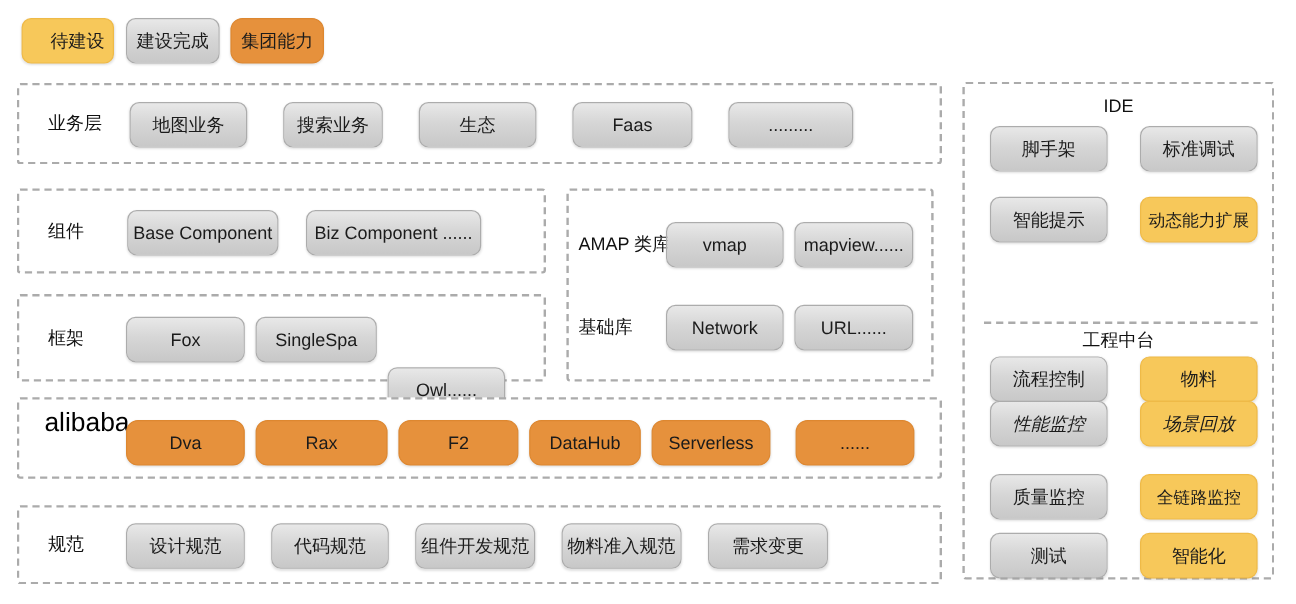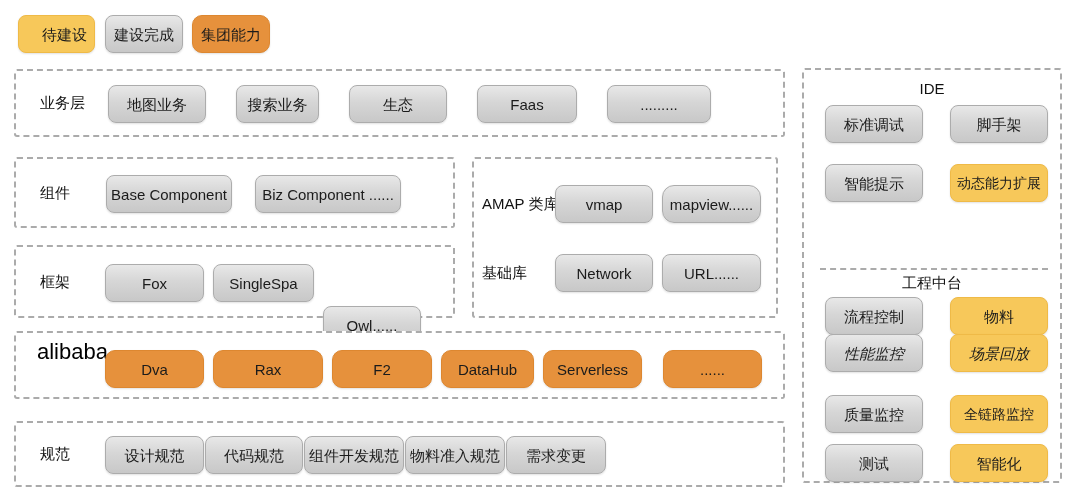--- a/index.html
+++ b/index.html
@@ -73,21 +73,21 @@
       <div class="btn gray" style="width:101px;">SingleSpa</div>
       <div class="btn gray" style="width:98px;margin-top:42px;">Owl......</div>
     </div>
   </div>
 
   <div class="box" style="left:472px;top:157px;width:306px;height:161px;">
     <div class="amap-row" style="top:25px;">
       <div class="row-label">AMAP 类库</div>
       <div class="row">
         <div class="btn gray" style="width:98px;">vmap</div>
-        <div class="btn gray" style="width:99px;border-radius:12px;">mapview......</div>
+        <div class="btn gray" style="width:99px;">mapview......</div>
       </div>
     </div>
     <div class="amap-row" style="top:94px;">
       <div class="row-label">基础库</div>
       <div class="row">
         <div class="btn gray" style="width:98px;">Network</div>
         <div class="btn gray" style="width:99px;">URL......</div>
       </div>
     </div>
   </div>
@@ -99,36 +99,36 @@
       <div class="btn orange" style="width:110px;">Rax</div>
       <div class="btn orange" style="width:100px;">F2</div>
       <div class="btn orange" style="width:93px;">DataHub</div>
       <div class="btn orange" style="width:99px;">Serverless</div>
       <div class="btn orange" style="width:99px;margin-left:12px;">......</div>
     </div>
   </div>
 
   <div class="box" style="left:14px;top:421px;width:771px;height:66px;">
     <div class="row-label" style="left:24px;">规范</div>
-    <div class="row" style="left:89px;top:13px;gap:1px;">
+    <div class="row" style="left:89px;top:13px;gap:22px;">
       <div class="btn gray" style="width:99px;">设计规范</div>
       <div class="btn gray" style="width:98px;">代码规范</div>
       <div class="btn gray" style="width:100px;">组件开发规范</div>
       <div class="btn gray" style="width:100px;">物料准入规范</div>
       <div class="btn gray" style="width:100px;">需求变更</div>
     </div>
   </div>
 
   <div class="box" style="left:802px;top:68px;width:260px;height:415px;">
 
     <div class="panel-title" style="top:10px;">IDE</div>
 
     <div class="prow" style="top:35px;">
+      <div class="btn gray">脚手架</div>
       <div class="btn gray">标准调试</div>
-      <div class="btn gray">脚手架</div>
     </div>
     <div class="prow" style="top:94px;">
       <div class="btn gray">智能提示</div>
       <div class="btn yellow" style="font-size:14px;">动态能力扩展</div>
     </div>
 
     <div class="panel-divider" style="top:198px;"></div>
 
     <div class="panel-title" style="top:204px;">工程中台</div>
 

